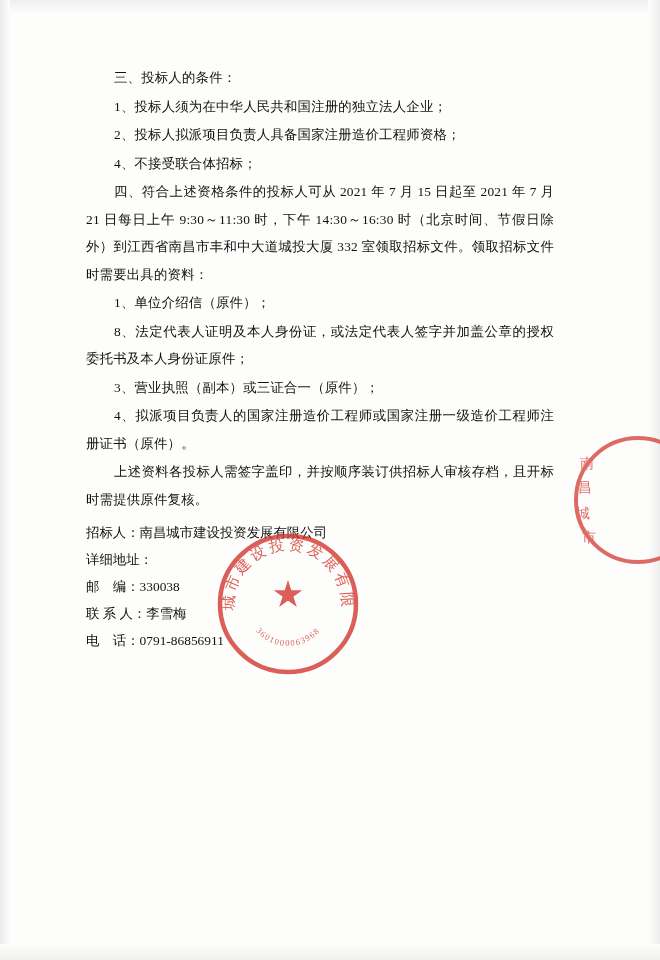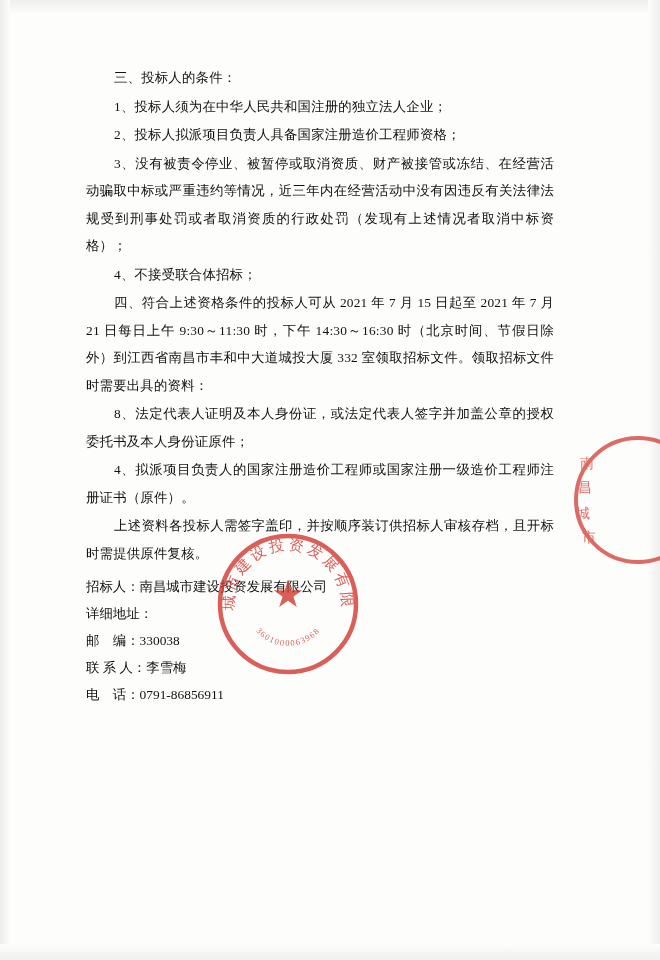--- a/index.html
+++ b/index.html
@@ -110,24 +110,25 @@
 <div class="page">
   <div class="edge-top"></div>
   <div class="edge-left"></div>
   <div class="edge-right"></div>
   <div class="edge-bottom"></div>
 
   <div class="content">
     <p class="para indent2">三、投标人的条件：</p>
     <p class="para indent2">1、投标人须为在中华人民共和国注册的独立法人企业；</p>
     <p class="para indent2">2、投标人拟派项目负责人具备国家注册造价工程师资格；</p>
-    <p class="para indent2">3、没有被责令停业、被暂停或取消资质、财产被接管或冻结、在经营活动骗取中标或严重违约等情况，近三年内在经营活动中没有因违反有关法律法规受到刑事处罚或者取消资质的行政处罚（发现有上述情况者取消中标资格）；</p>
     <p class="para indent2">4、不接受联合体招标；</p>
     <p class="para indent2">四、符合上述资格条件的投标人可从 2021 年 7 月 15 日起至 2021 年 7 月 21 日每日上午 9:30～11:30 时，下午 14:30～16:30 时（北京时间、节假日除外）到江西省南昌市丰和中大道城投大厦 332 室领取招标文件。领取招标文件时需要出具的资料：</p>
+    <p class="para indent2">1、单位介绍信（原件）；</p>
     <p class="para indent2">8、法定代表人证明及本人身份证，或法定代表人签字并加盖公章的授权委托书及本人身份证原件；</p>
+    <p class="para indent2">3、营业执照（副本）或三证合一（原件）；</p>
     <p class="para indent2">4、拟派项目负责人的国家注册造价工程师或国家注册一级造价工程师注册证书（原件）。</p>
     <p class="para indent2 bold">上述资料各投标人需签字盖印，并按顺序装订供招标人审核存档，且开标时需提供原件复核。</p>
 
     <div class="kv-block">
       <div class="kv-row">
         <span class="kv-label">招标人：</span>
         <span class="kv-value">南昌城市建设投资发展有限公司</span>
       </div>
       <div class="kv-row">
         <span class="kv-label">详细地址：</span>

